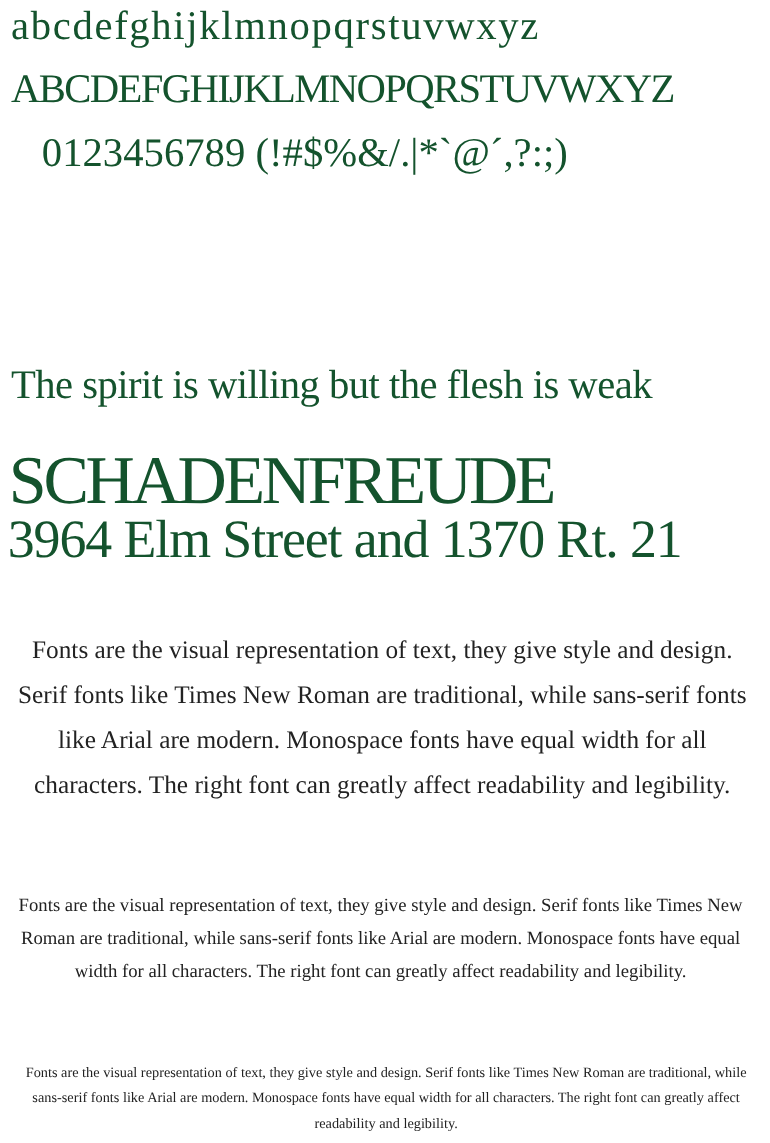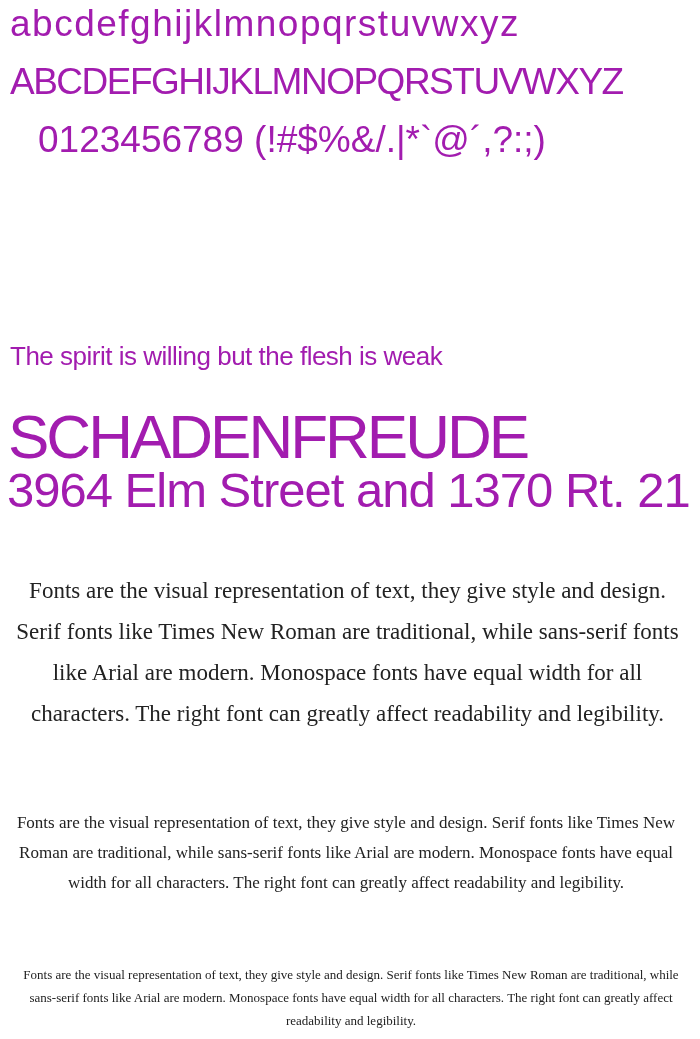--- a/index.html
+++ b/index.html
@@ -11,31 +11,31 @@
     position: relative;
     width: 700px;
     height: 1039px;
     overflow: hidden;
     background: #ffffff;
   }
   .display {
     position: absolute;
     left: 10px;
     white-space: nowrap;
-    font-family: Liberation Sans, sans-serif;
+    font-family: Liberation Serif, serif;
     font-stretch: condensed;
-    color: #a21caf;
+    color: #14532d;
     line-height: 1.2;
     text-align: right;
   }
   .spec-line      { top: 2px;   font-size: 37px; letter-spacing: 1.5px; }
   .spec-line-caps { top: 60px;  font-size: 37px; letter-spacing: -1.5px; }
   .spec-line-nums { top: 118px; font-size: 37px; letter-spacing: 0; margin-left: 28px; }
   .display-word   { top: 212px; font-size: 106px; }
-  .sample-sentence{ top: 329px; font-size: 26px; letter-spacing: -0.5px; margin-top: 12px; }
+  .sample-sentence{ top: 329px; font-size: 37px; letter-spacing: -0.5px; }
   .caps-word      { top: 400px; left: 8px; font-size: 62px; letter-spacing: -3px; }
   .address-line   { top: 461px; left: 7px; font-size: 49px; letter-spacing: -1px; }
 
   .para {
     position: absolute;
     left: 10px;
     font-family: "Liberation Serif", serif;
     color: #222222;
     text-align: center;
   }

